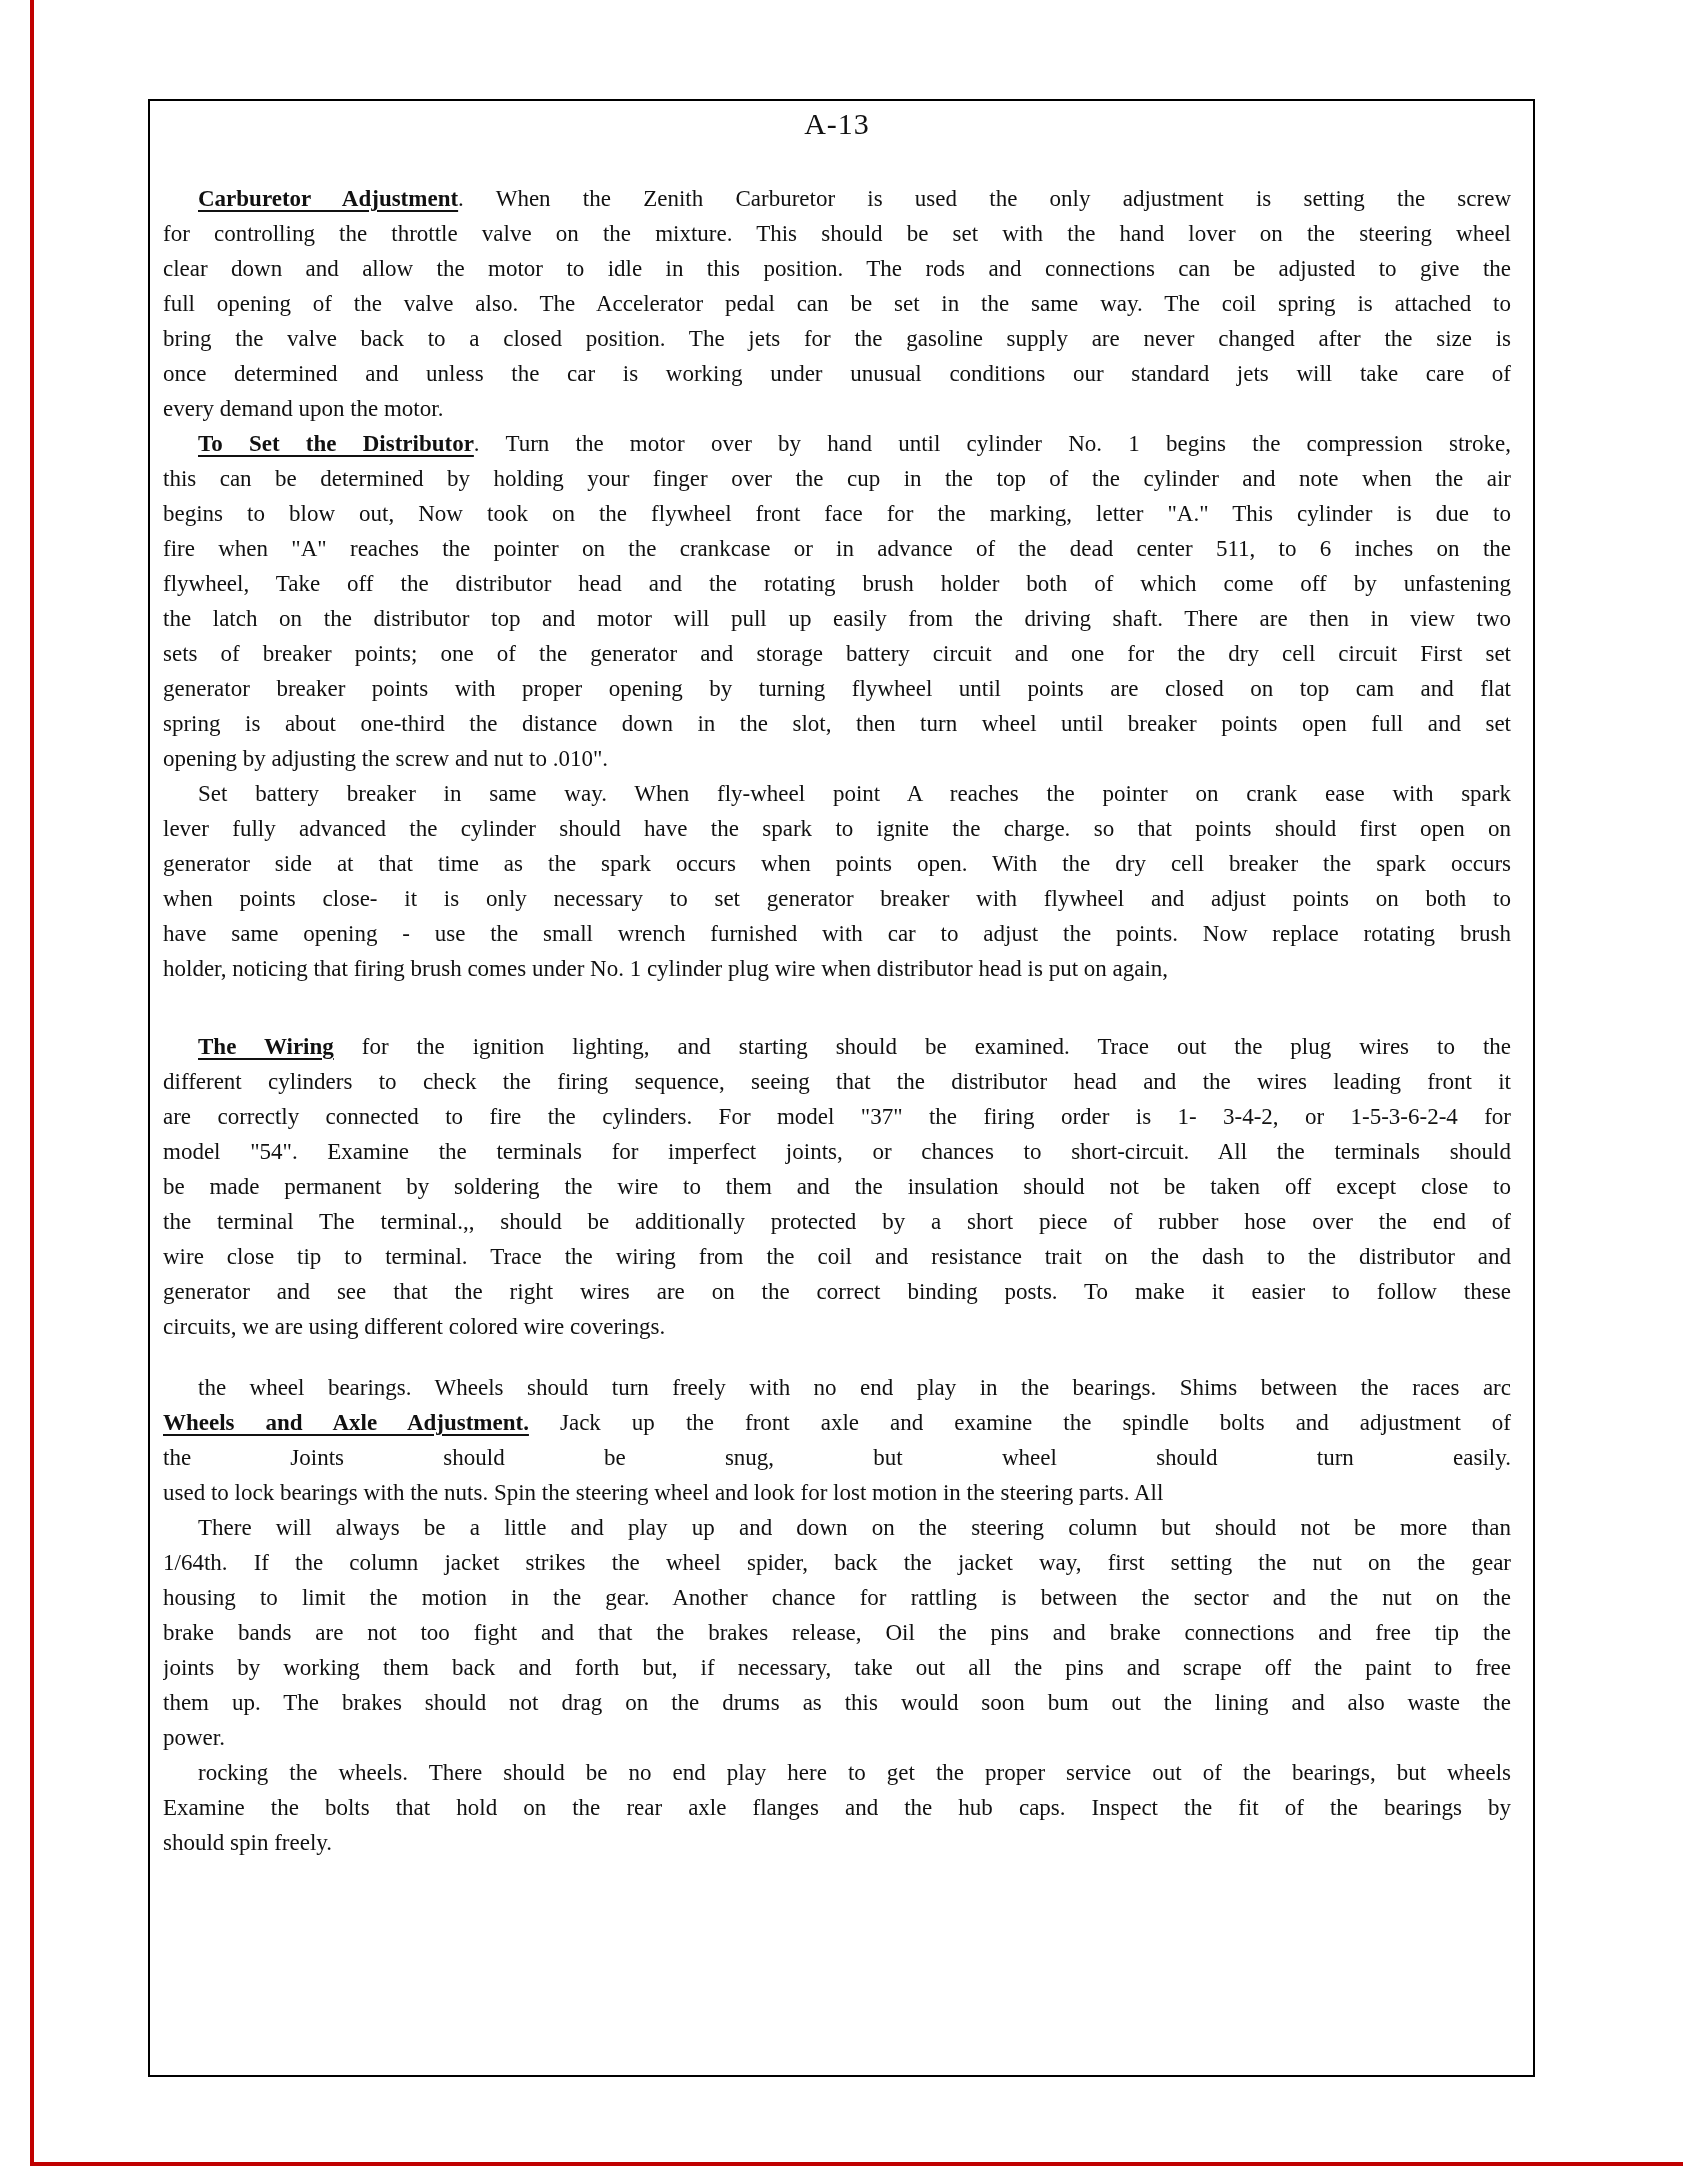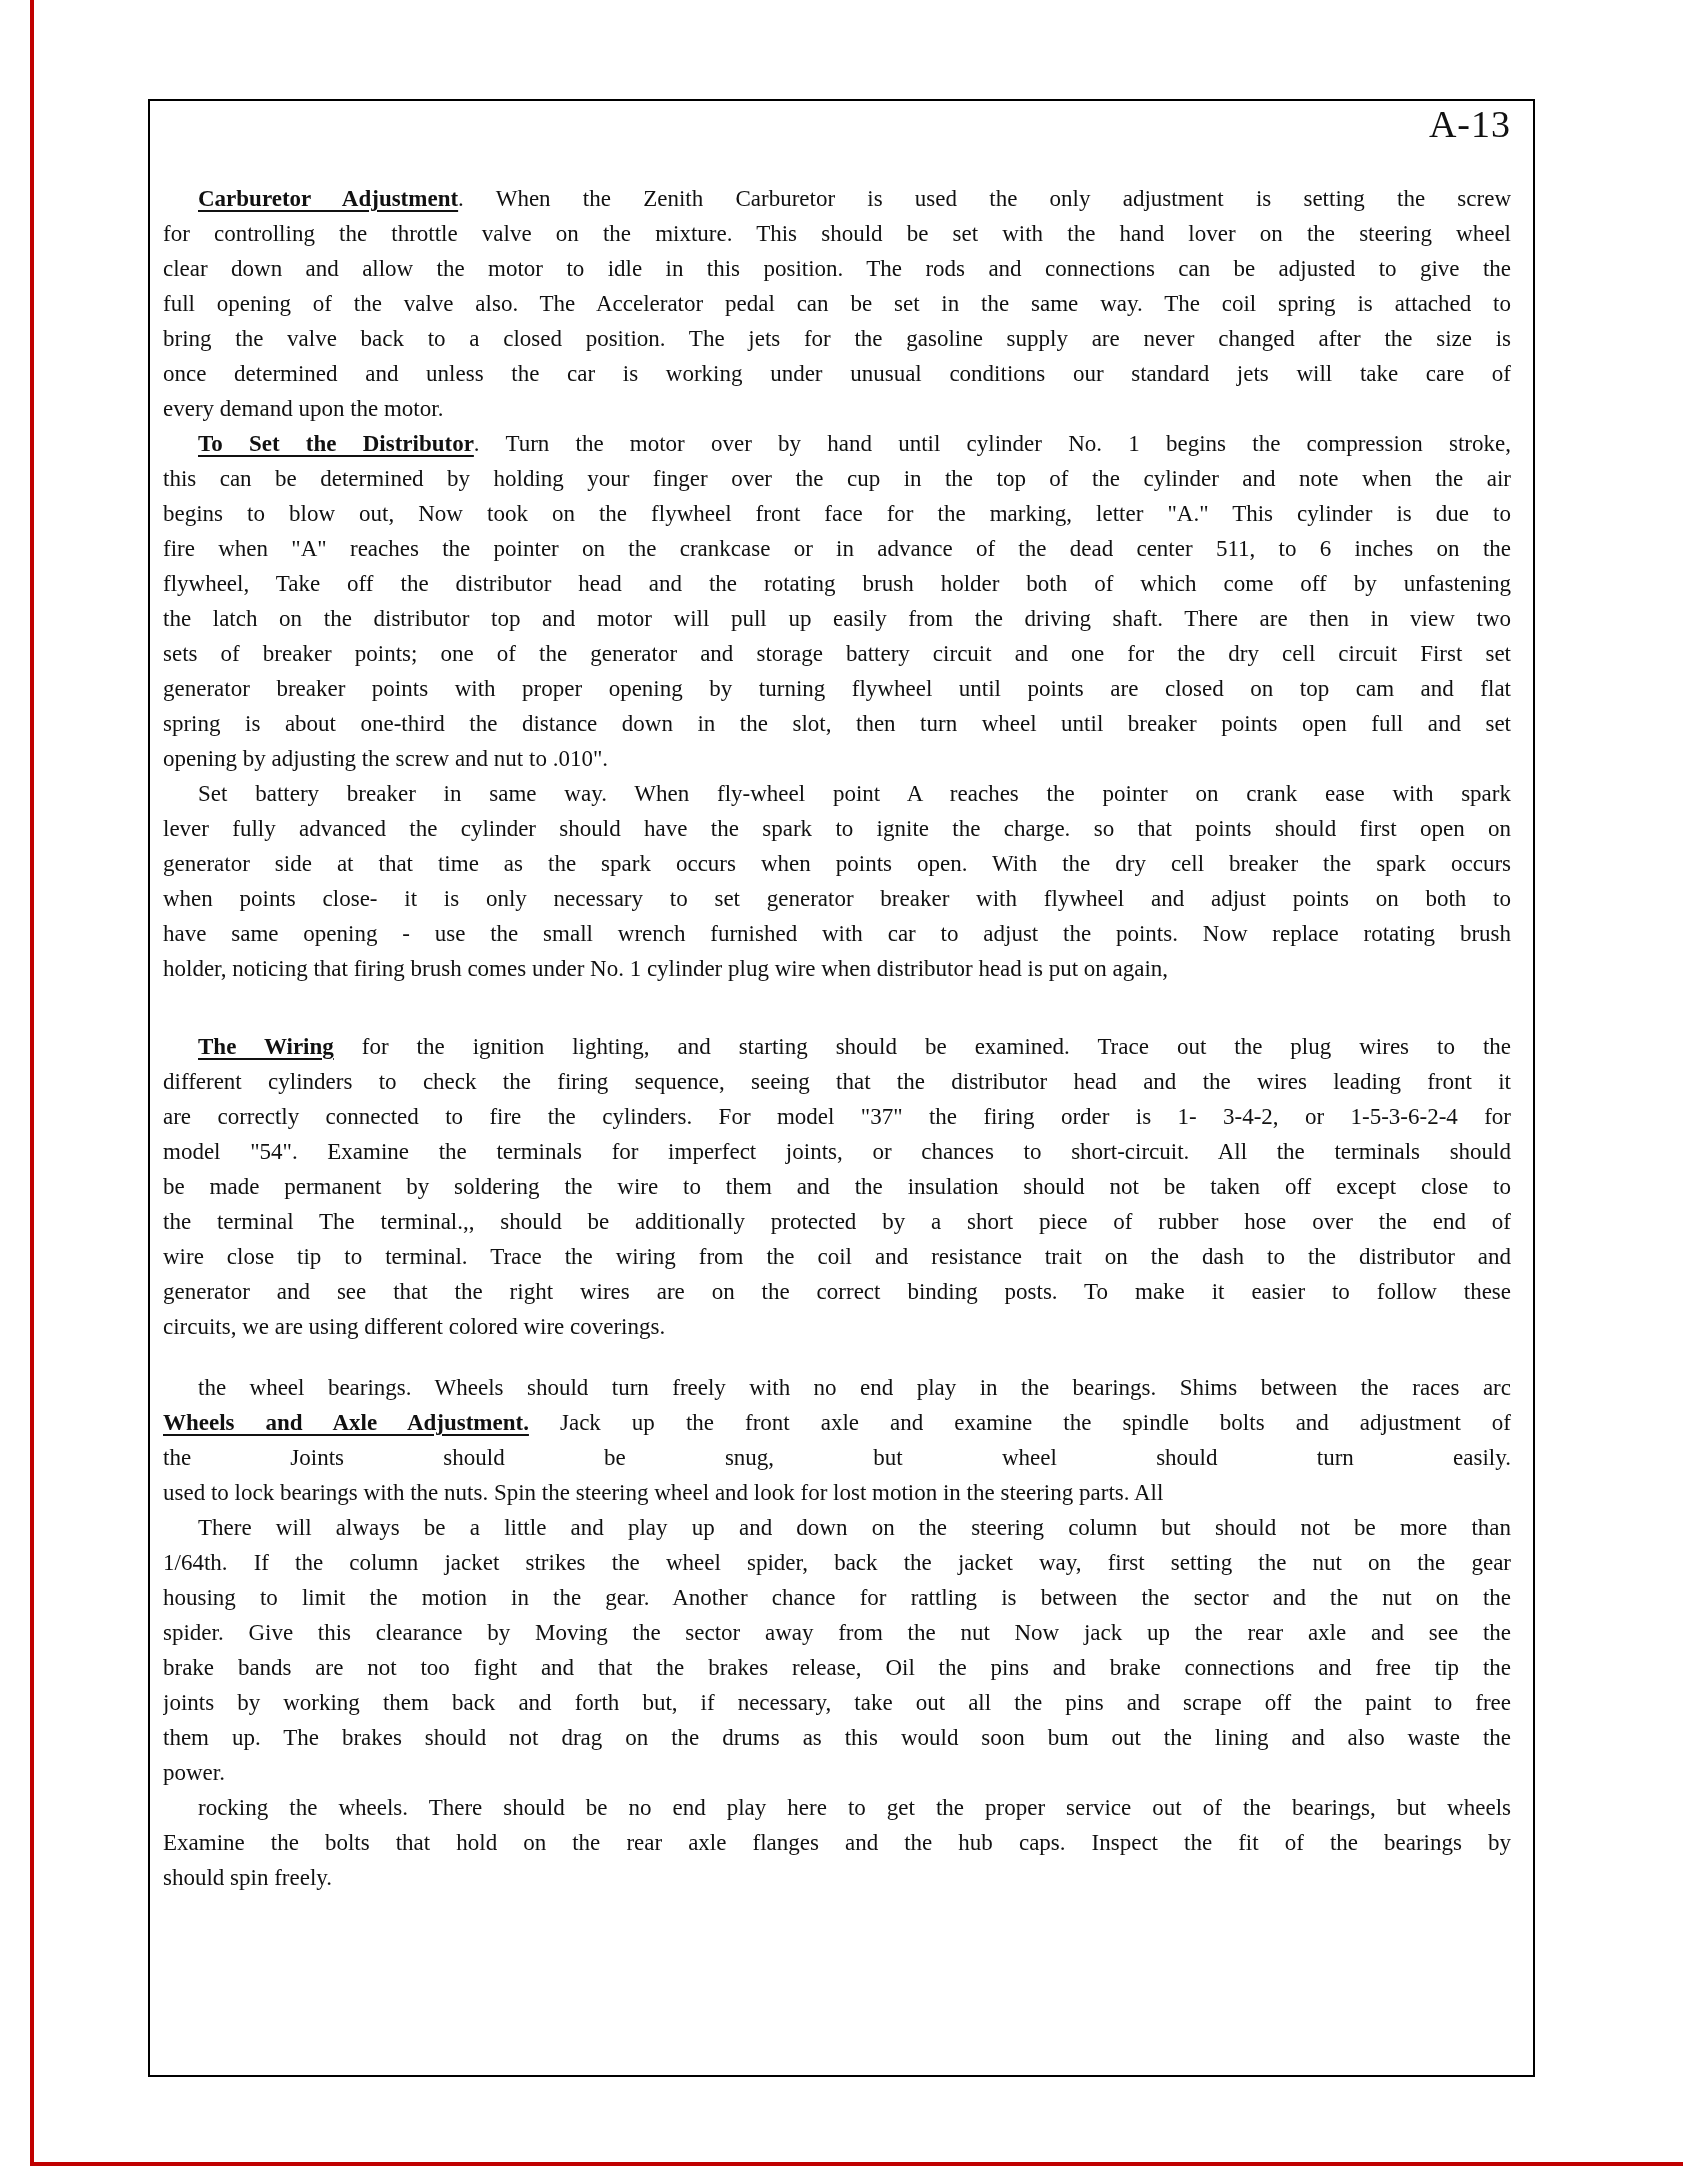--- a/index.html
+++ b/index.html
@@ -26,22 +26,22 @@
   
   #box {
     position: absolute;
     left: 148px; top: 99px;
     width: 1387px; height: 1978px;
     border: 2px solid #000000;
     box-sizing: border-box;
     padding: 6px 22px 0 13px;
   }
   #page-number {
-    text-align: right;
-    font-size: 38px;
+    text-align: center;
+    font-size: 30px;
     line-height: 34px;
     letter-spacing: 1px;
   }
   .para {
     margin: 0;
     font-size: 23px;
     line-height: 35px;
   }
   .para .line {
     text-align: justify;
@@ -123,21 +123,20 @@
       <div class="line">the wheel bearings. Wheels should turn freely with no end play in the bearings. Shims between the races arc</div>
     <div class="line"><span class="head">Wheels and Axle Adjustment.</span><span> Jack up the front axle and examine the spindle bolts and adjustment of</span></div>
         <div class="line">the Joints should be snug, but wheel should turn easily.</div>
         <div class="line">used to lock bearings with the nuts. Spin the steering wheel and look for lost motion in the steering parts. All</div>
       </div>
 
     <div class="para">
         <div class="line">There will always be a little and play up and down on the steering column but should not be more than</div>
         <div class="line">1/64th. If the column jacket strikes the wheel spider, back the jacket way, first setting the nut on the gear</div>
         <div class="line">housing to limit the motion in the gear. Another chance for rattling is between the sector and the nut on the</div>
-        <div class="line">spider. Give this clearance by Moving the sector away from the nut Now jack up the rear axle and see the</div>
         <div class="line">brake bands are not too fight and that the brakes release, Oil the pins and brake connections and free tip the</div>
         <div class="line">joints by working them back and forth but, if necessary, take out all the pins and scrape off the paint to free</div>
         <div class="line">them up. The brakes should not drag on the drums as this would soon bum out the lining and also waste the</div>
         <div class="line">power.</div>
       </div>
 
     <div class="para">
         <div class="line">rocking the wheels. There should be no end play here to get the proper service  out of the bearings, but wheels</div>
         <div class="line">Examine the bolts that hold on the rear axle flanges and the hub caps. Inspect the fit of the bearings by</div>
         <div class="line">should spin freely.</div>

